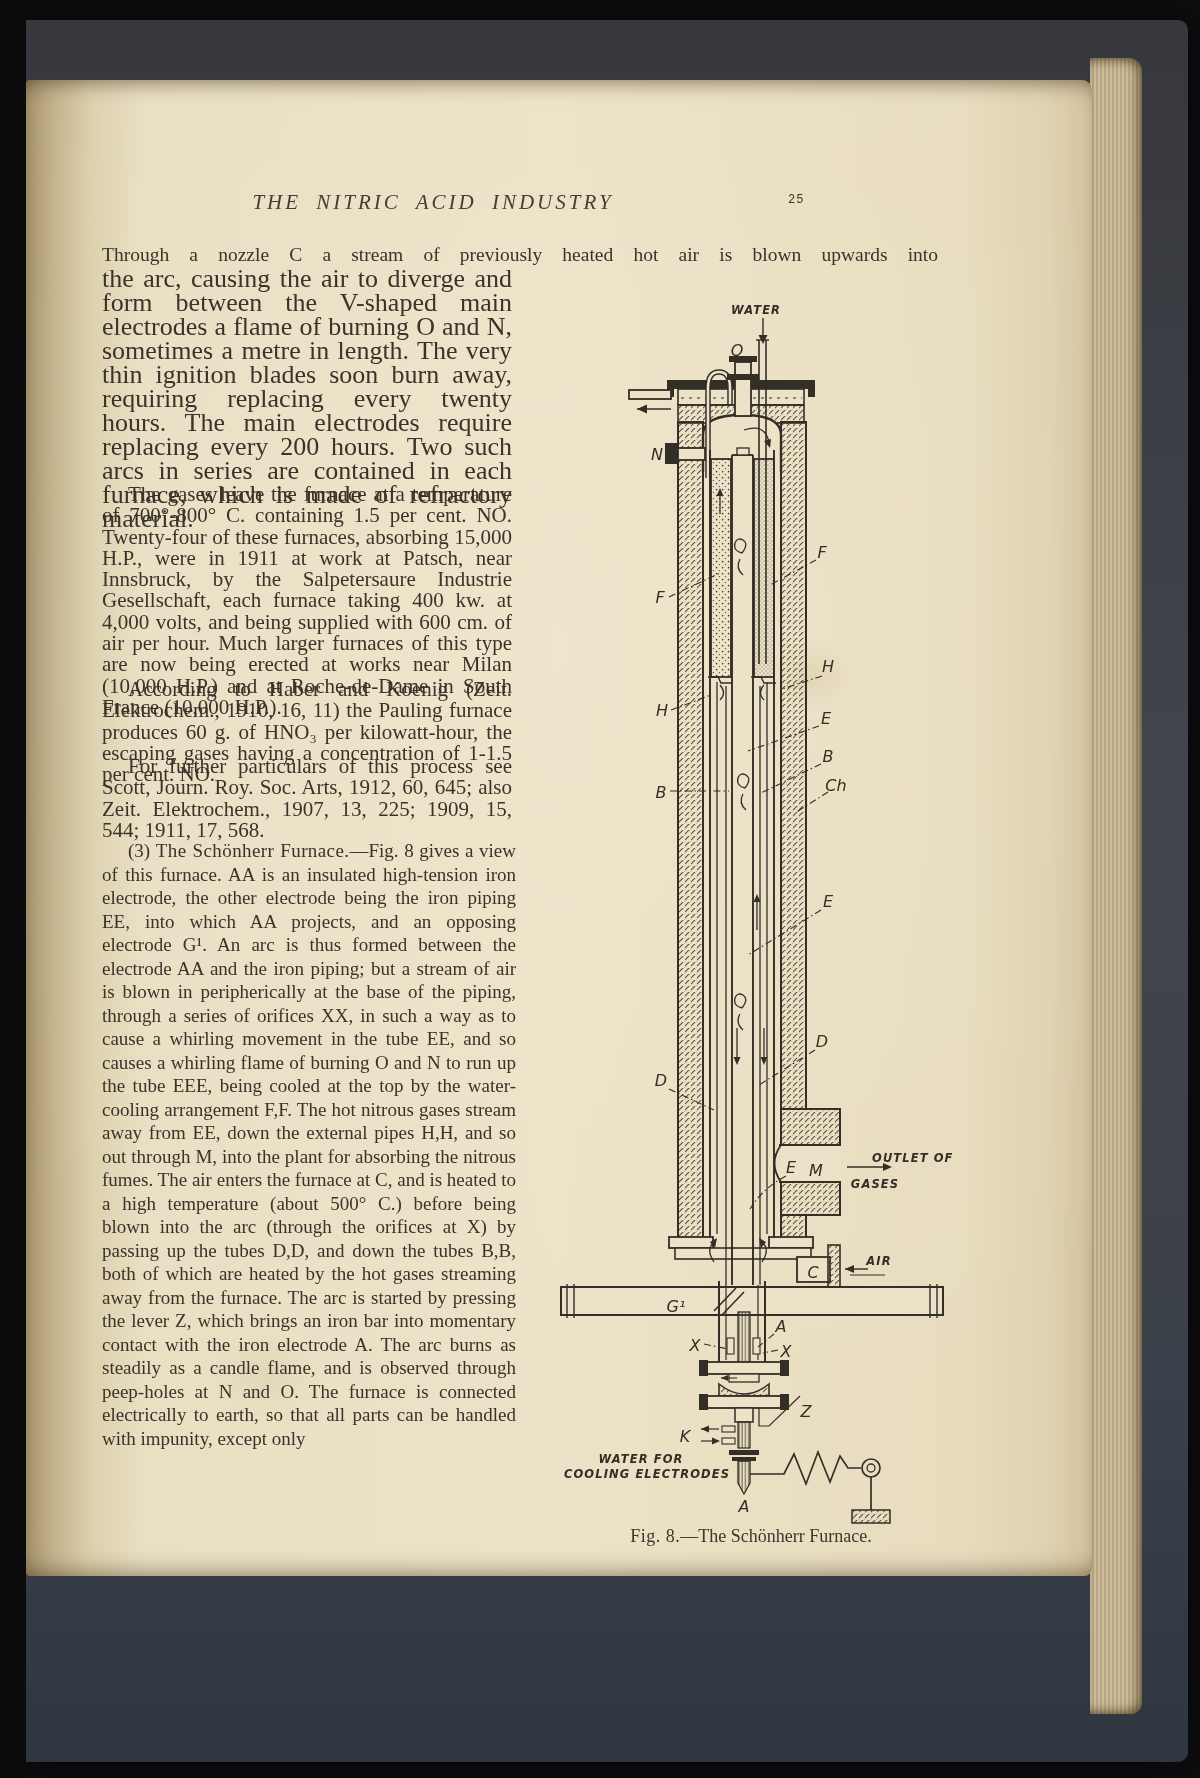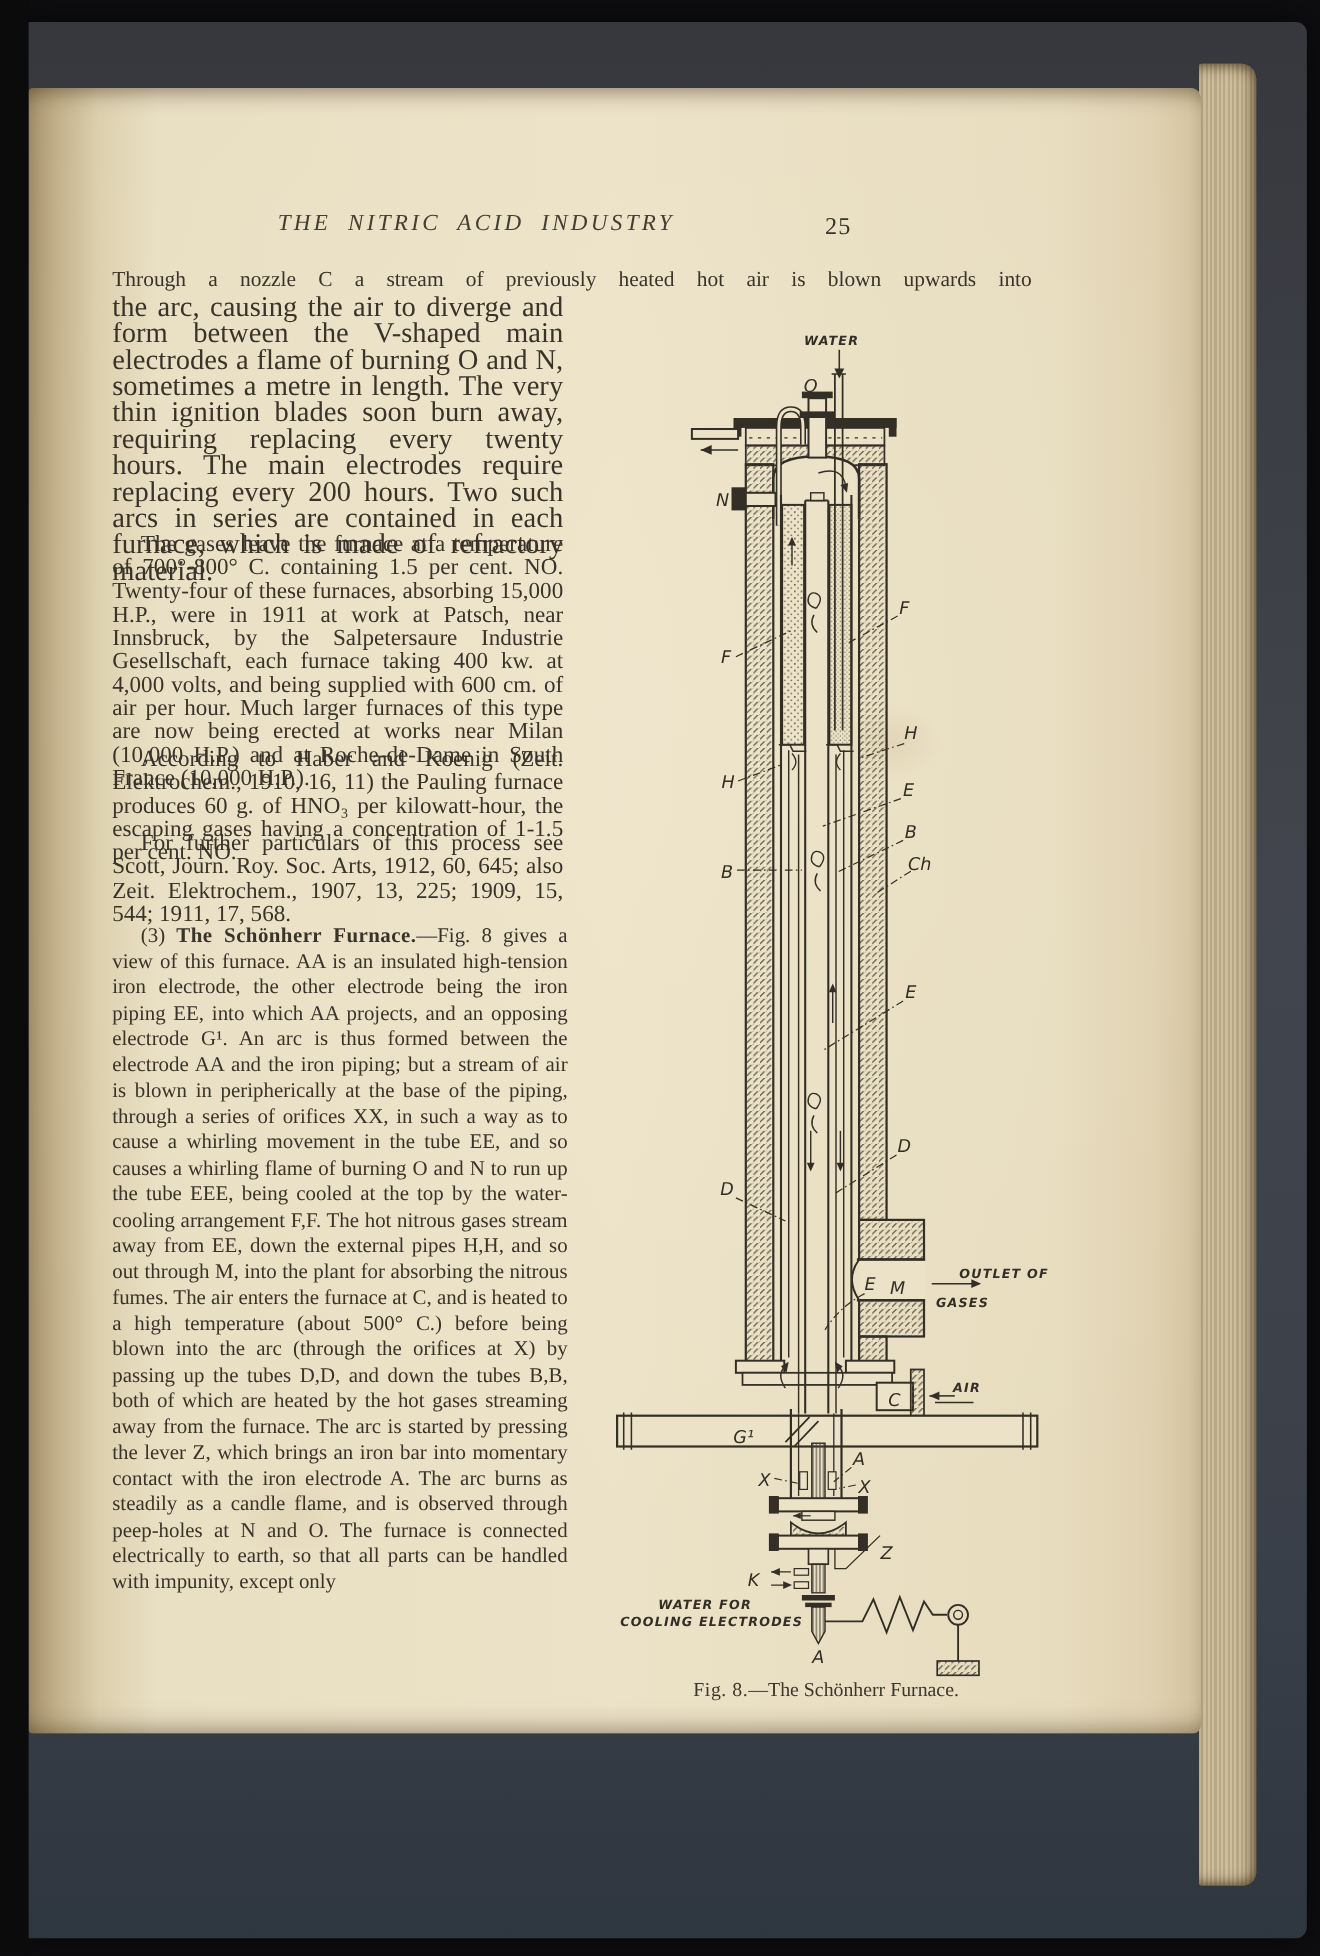--- a/index.html
+++ b/index.html
@@ -33,30 +33,30 @@
   }
   .fox1,.fox2{position:absolute;border-radius:50%;pointer-events:none;}
   .fox1{left:740px;top:560px;width:90px;height:70px;background:radial-gradient(closest-side,rgba(150,110,50,.10),rgba(0,0,0,0));}
   .fox2{left:180px;top:1250px;width:120px;height:90px;background:radial-gradient(closest-side,rgba(150,110,50,.08),rgba(0,0,0,0));}
 
   .abs{position:absolute;}
   .header{
     left:76px;top:110px;width:662px;text-align:center;
     font-style:italic;font-size:21px;letter-spacing:3px;word-spacing:7px;color:#453e33;
   }
-  .pagenum{left:724px;top:113px;font-size:22px;letter-spacing:1px;}
+  .pagenum{left:762px;top:113px;font-size:12px;letter-spacing:1px;font-family:Liberation Mono, monospace;}
   .body-text{text-align:justify;}
   .p1first{left:76px;top:163px;width:836px;font-size:19.5px;line-height:24px;text-align:justify;text-align-last:justify;}
   .p1rest{left:76px;top:187px;width:410px;font-size:26px;line-height:24px;}
   .small{font-size:21px;line-height:21.3px;text-indent:26px;}
   .p2{left:76px;top:404px;width:410px;}
   .p3{left:76px;top:599px;width:410px;}
   .p4{left:76px;top:676px;width:410px;}
   .section{left:76px;top:759px;width:414px;font-size:19px;line-height:23.5px;text-indent:26px;}
-  .section b{font-weight:bold;letter-spacing:.4px;}
+  .section b{font-weight:normal;letter-spacing:.4px;}
   .plast{left:76px;top:1491px;width:840px;font-size:19px;line-height:24px;text-align:justify;text-align-last:justify;}
   .figcaption{left:570px;top:1446px;width:310px;text-align:center;font-size:18px;color:#3d362c;}
   .figcaption .fc-pre{letter-spacing:.5px;}
 
   .figure{left:497px;top:192px;width:440px;height:1260px;}
   svg text{fill:#332e26;}
   .flbl{font-family:"DejaVu Sans",sans-serif;font-style:italic;font-size:16px;}
   .fcap{font-family:"DejaVu Sans",sans-serif;font-style:italic;font-weight:bold;font-size:11.5px;letter-spacing:1.1px;}
 </style>
 </head>

